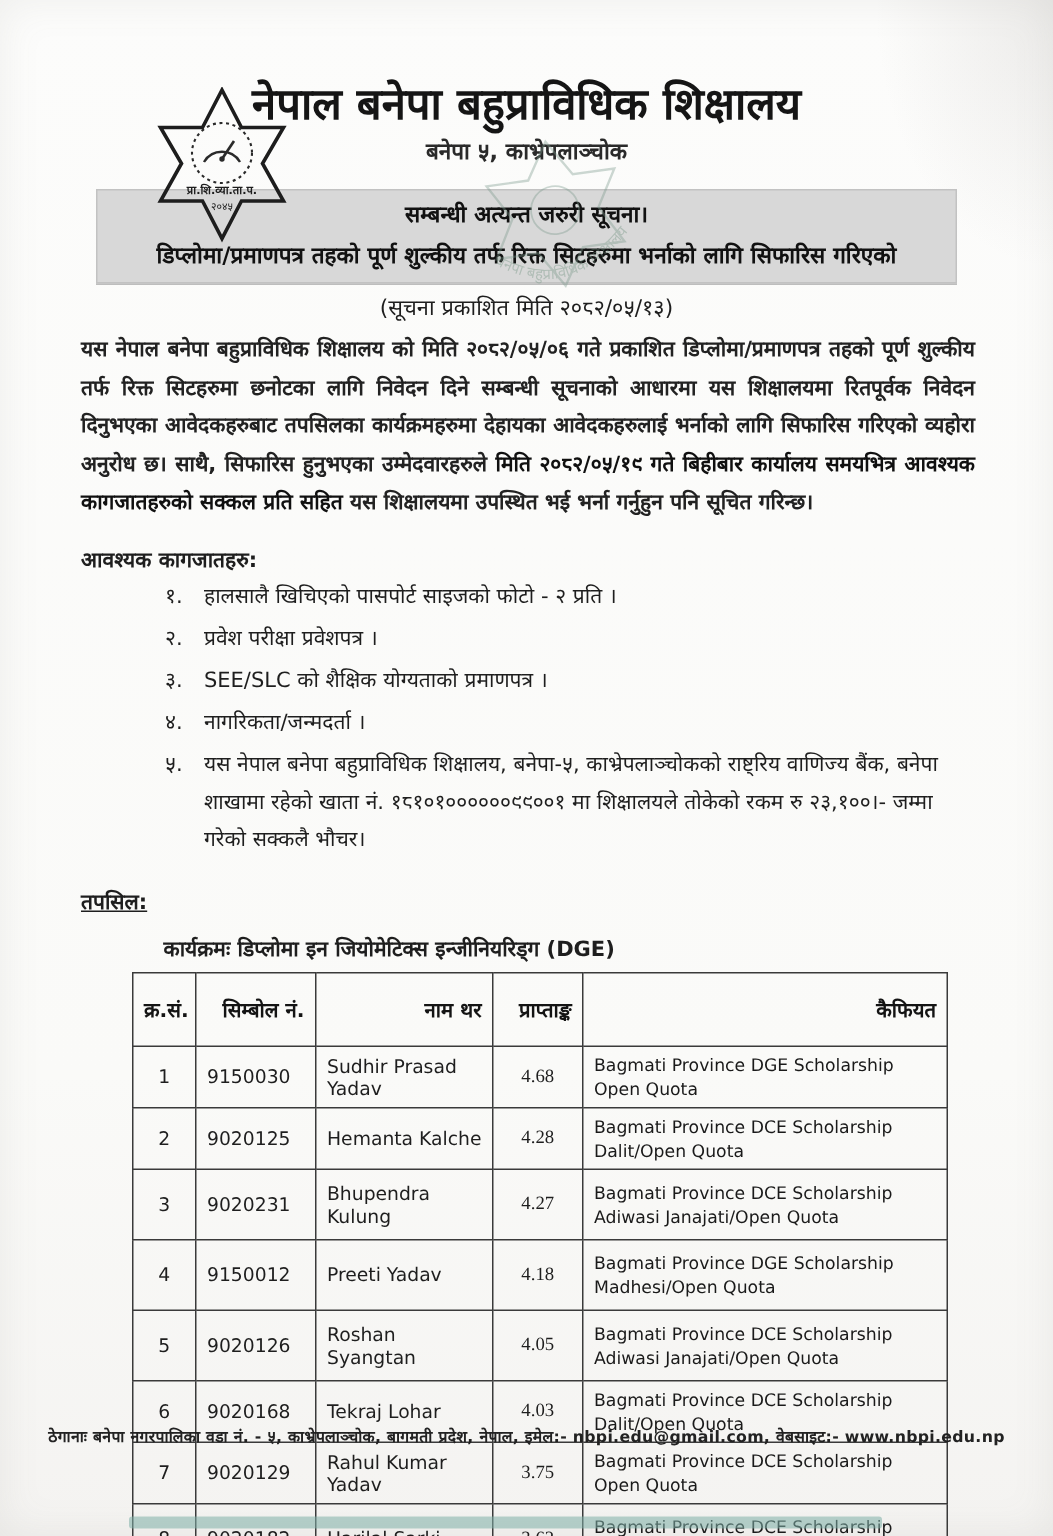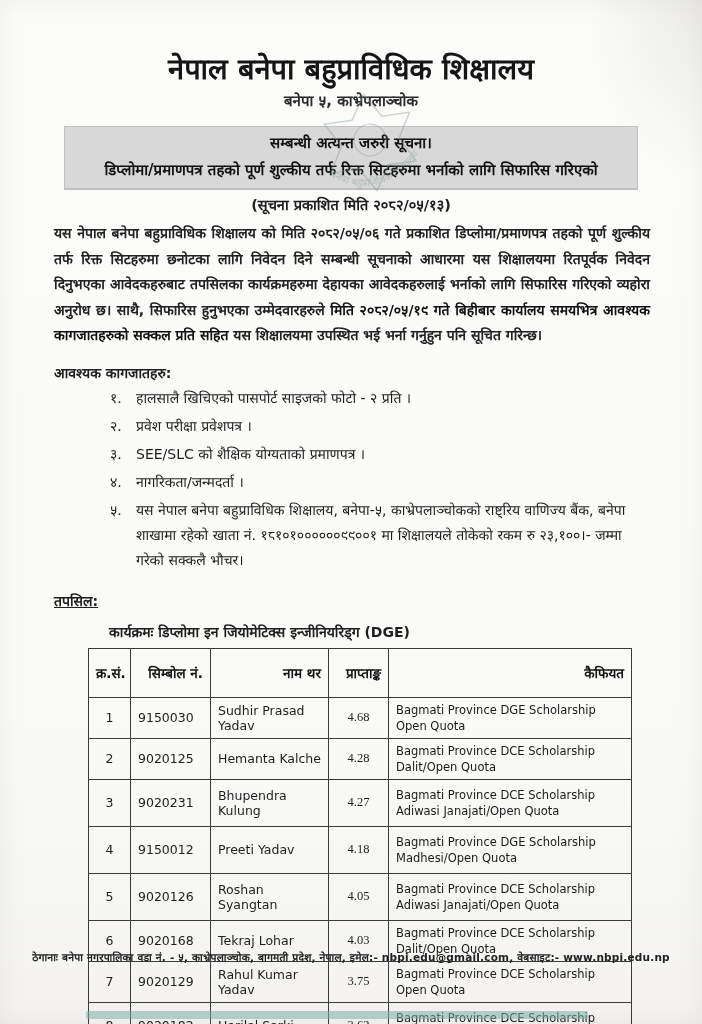--- a/index.html
+++ b/index.html
@@ -35,21 +35,21 @@
     margin:16px 64px 0 64px;
     background:#d8d8d8;
     border:1px solid #c2c2c2;
     box-shadow:0 1px 0 #bdbdbd;
     text-align:center;
     font-size:15px;font-weight:bold;
     line-height:27px;
     padding:3px 10px 4px 10px;
     color:#111;
   }
-  .pub-date{text-align:center;font-size:14.5px;font-weight:bold;margin-top:5px;}
+  .pub-date{text-align:center;font-size:14.5px;font-weight:normal;margin-top:5px;}
 
   
   .para{
     margin:7px 52px 0 54px;
     font-size:14px;line-height:25.5px;
     text-align:justify;color:#222;font-weight:bold;
   }
   .para b{color:#101010;}
 
   
@@ -104,20 +104,33 @@
   }
 </style>
 </head>
 <body>
 
 <div class="page">
   <div class="corner-smudge"></div>
   <div class="content">
 
     <div class="header">
+      <div class="logo">
+        <svg viewBox="0 0 106 106">
+          <g stroke="#1d1d1d" fill="none" stroke-width="2.4">
+            <polygon points="53,2 66,27 94,27 80,51 94,76 66,76 53,101 40,76 12,76 26,51 12,27 40,27"></polygon>
+          </g>
+          <circle cx="53" cy="44" r="20" fill="none" stroke="#2a2a2a" stroke-width="1.4" stroke-dasharray="2,2.4"></circle>
+          <path d="M41 50 A14 14 0 0 1 65 50" fill="none" stroke="#2a2a2a" stroke-width="1.6"></path>
+          <line x1="53" y1="48" x2="61" y2="36" stroke="#2a2a2a" stroke-width="1.8"></line>
+          <circle cx="53" cy="48" r="1.8" fill="#2a2a2a"></circle>
+          <text x="53" y="71" text-anchor="middle" font-size="7.5" fill="#1d1d1d" font-weight="bold">प्रा.शि.व्या.ता.प.</text>
+          <text x="53" y="82" text-anchor="middle" font-size="7" fill="#1d1d1d">२०४५</text>
+        </svg>
+      </div>
       <div class="school">नेपाल बनेपा बहुप्राविधिक शिक्षालय</div>
       <div class="address">बनेपा ५, काभ्रेपलाञ्चोक</div>
       <div class="stamp">
         <svg viewBox="0 0 150 110">
           <polygon points="75,2 90,26 118,26 104,50 118,75 90,75 75,99 60,75 32,75 46,50 32,26 60,26" fill="none" stroke="#7d9b8e" stroke-width="1.6"></polygon>
           <circle cx="75" cy="48" r="16" fill="none" stroke="#7d9b8e" stroke-width="1.2"></circle>
           <path id="stampArc" d="M30 78 Q75 112 120 70" fill="none" stroke="none"></path>
           <text font-size="10" fill="#6f927f">
             <textPath href="#stampArc">बनेपा बहुप्राविधिक शिक्षालय</textPath>
           </text>

